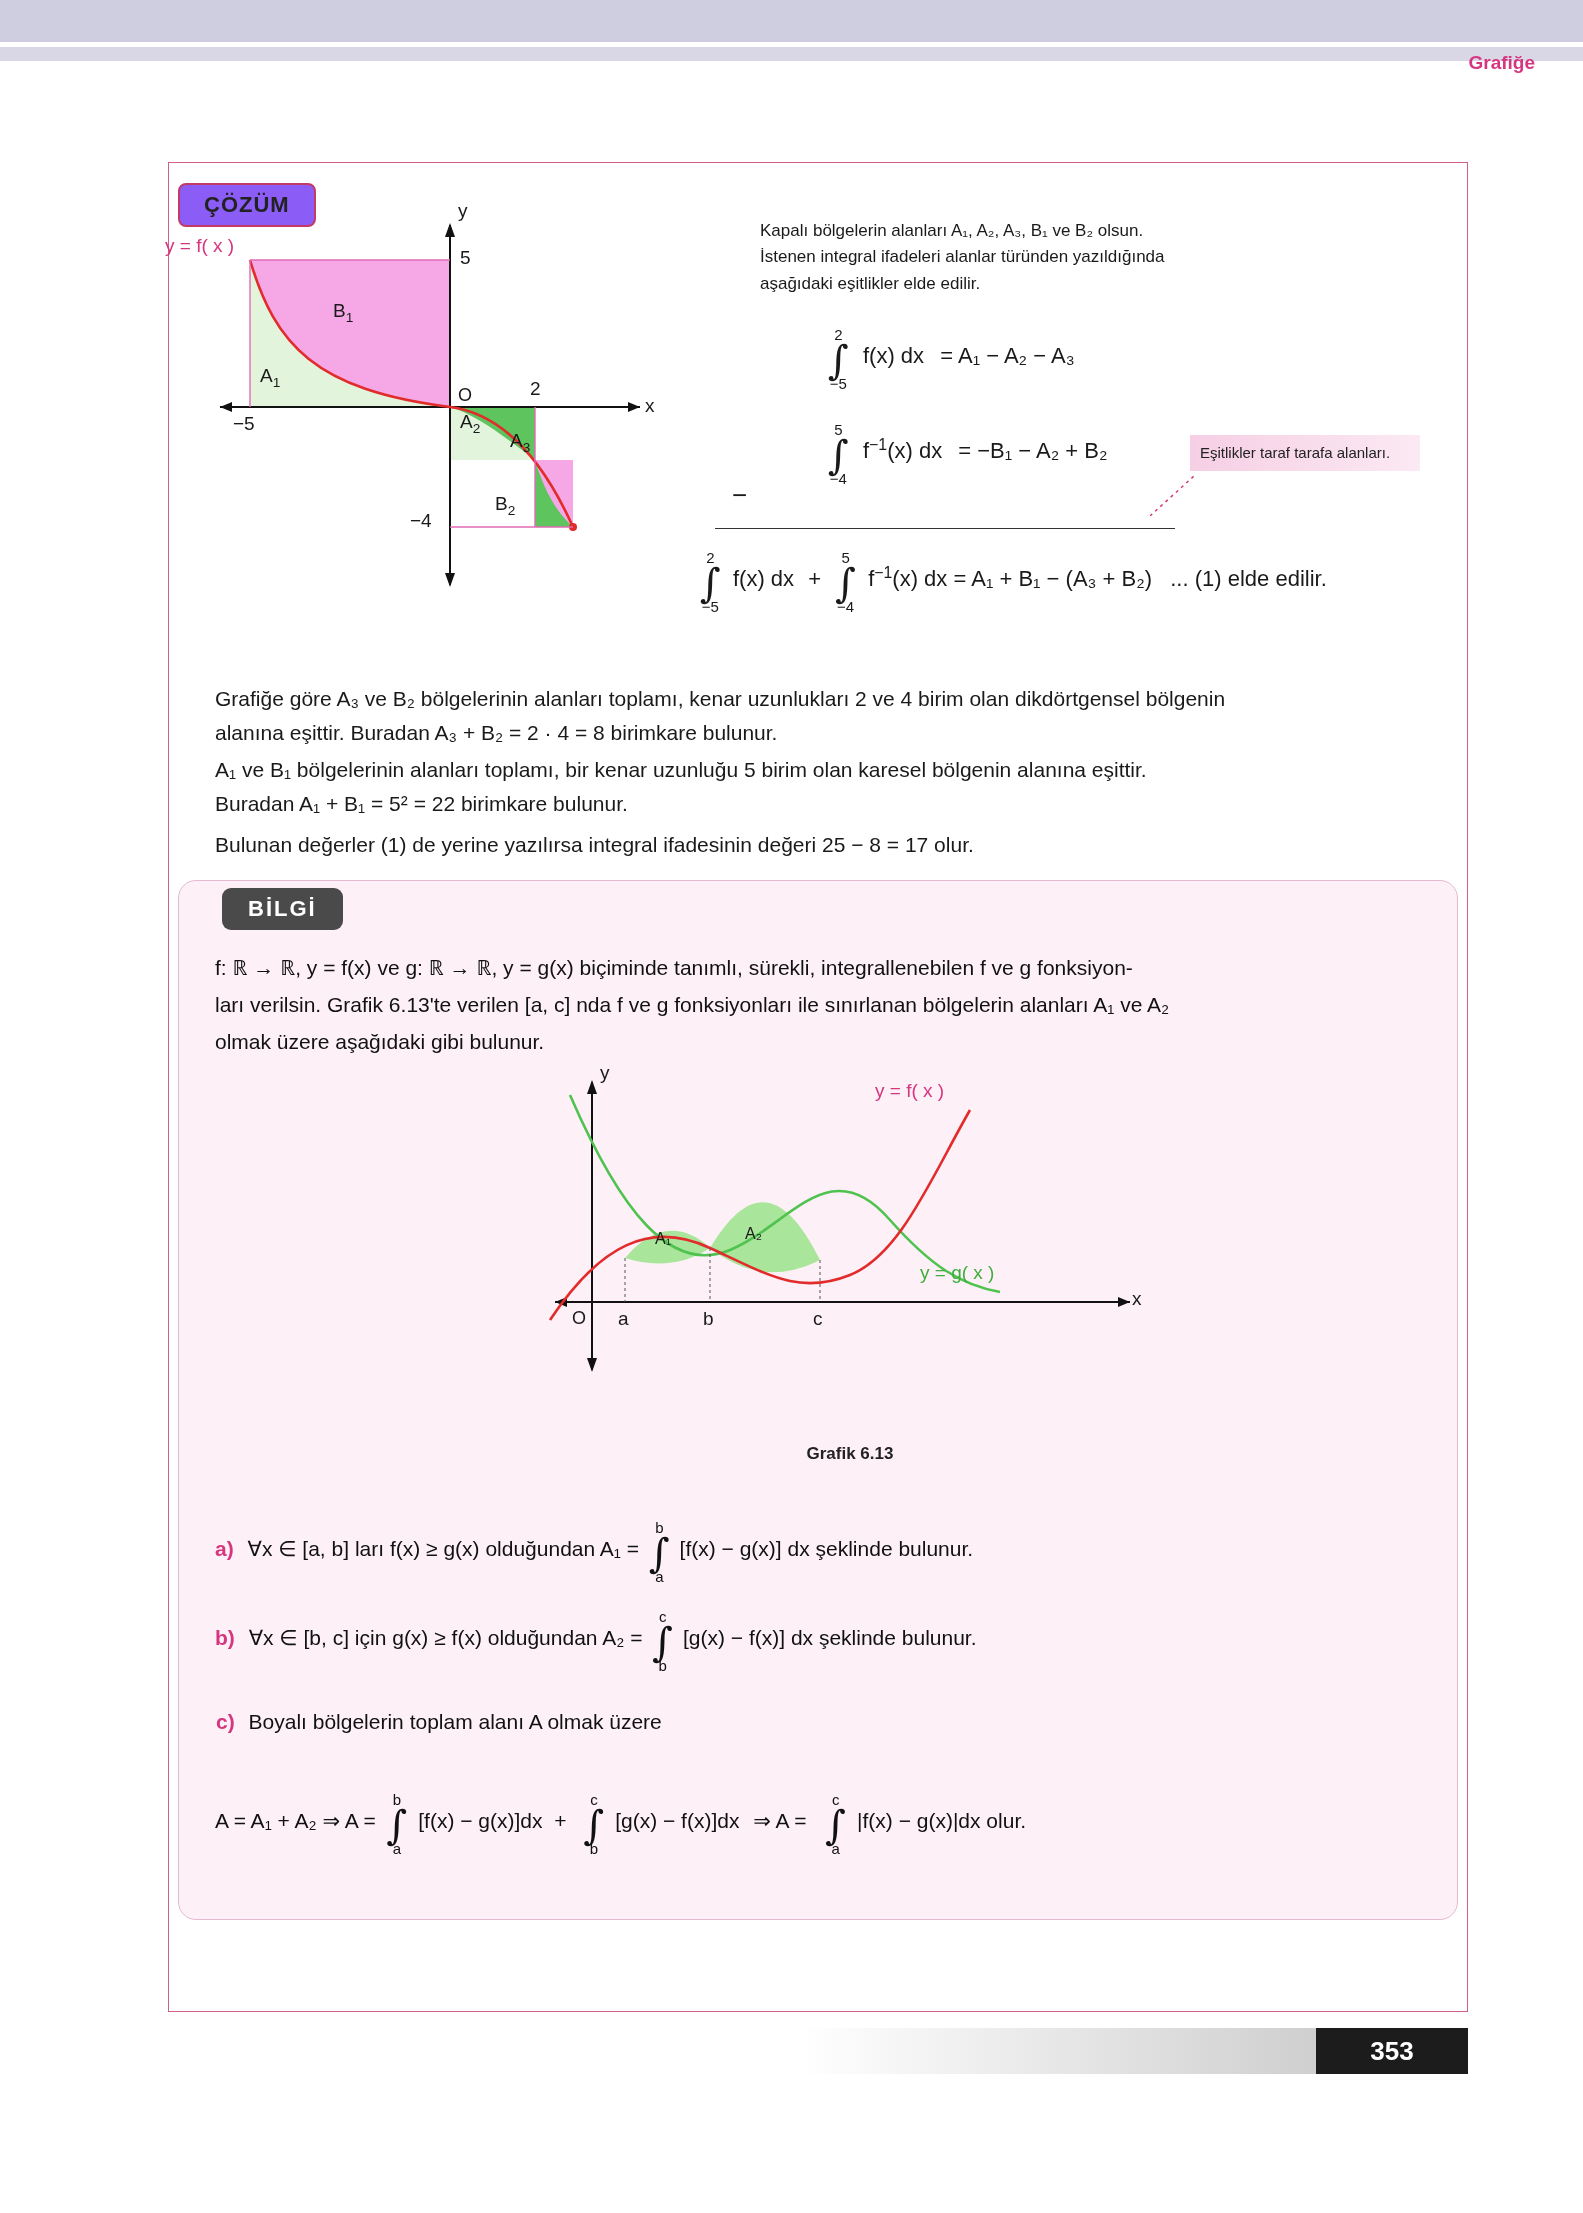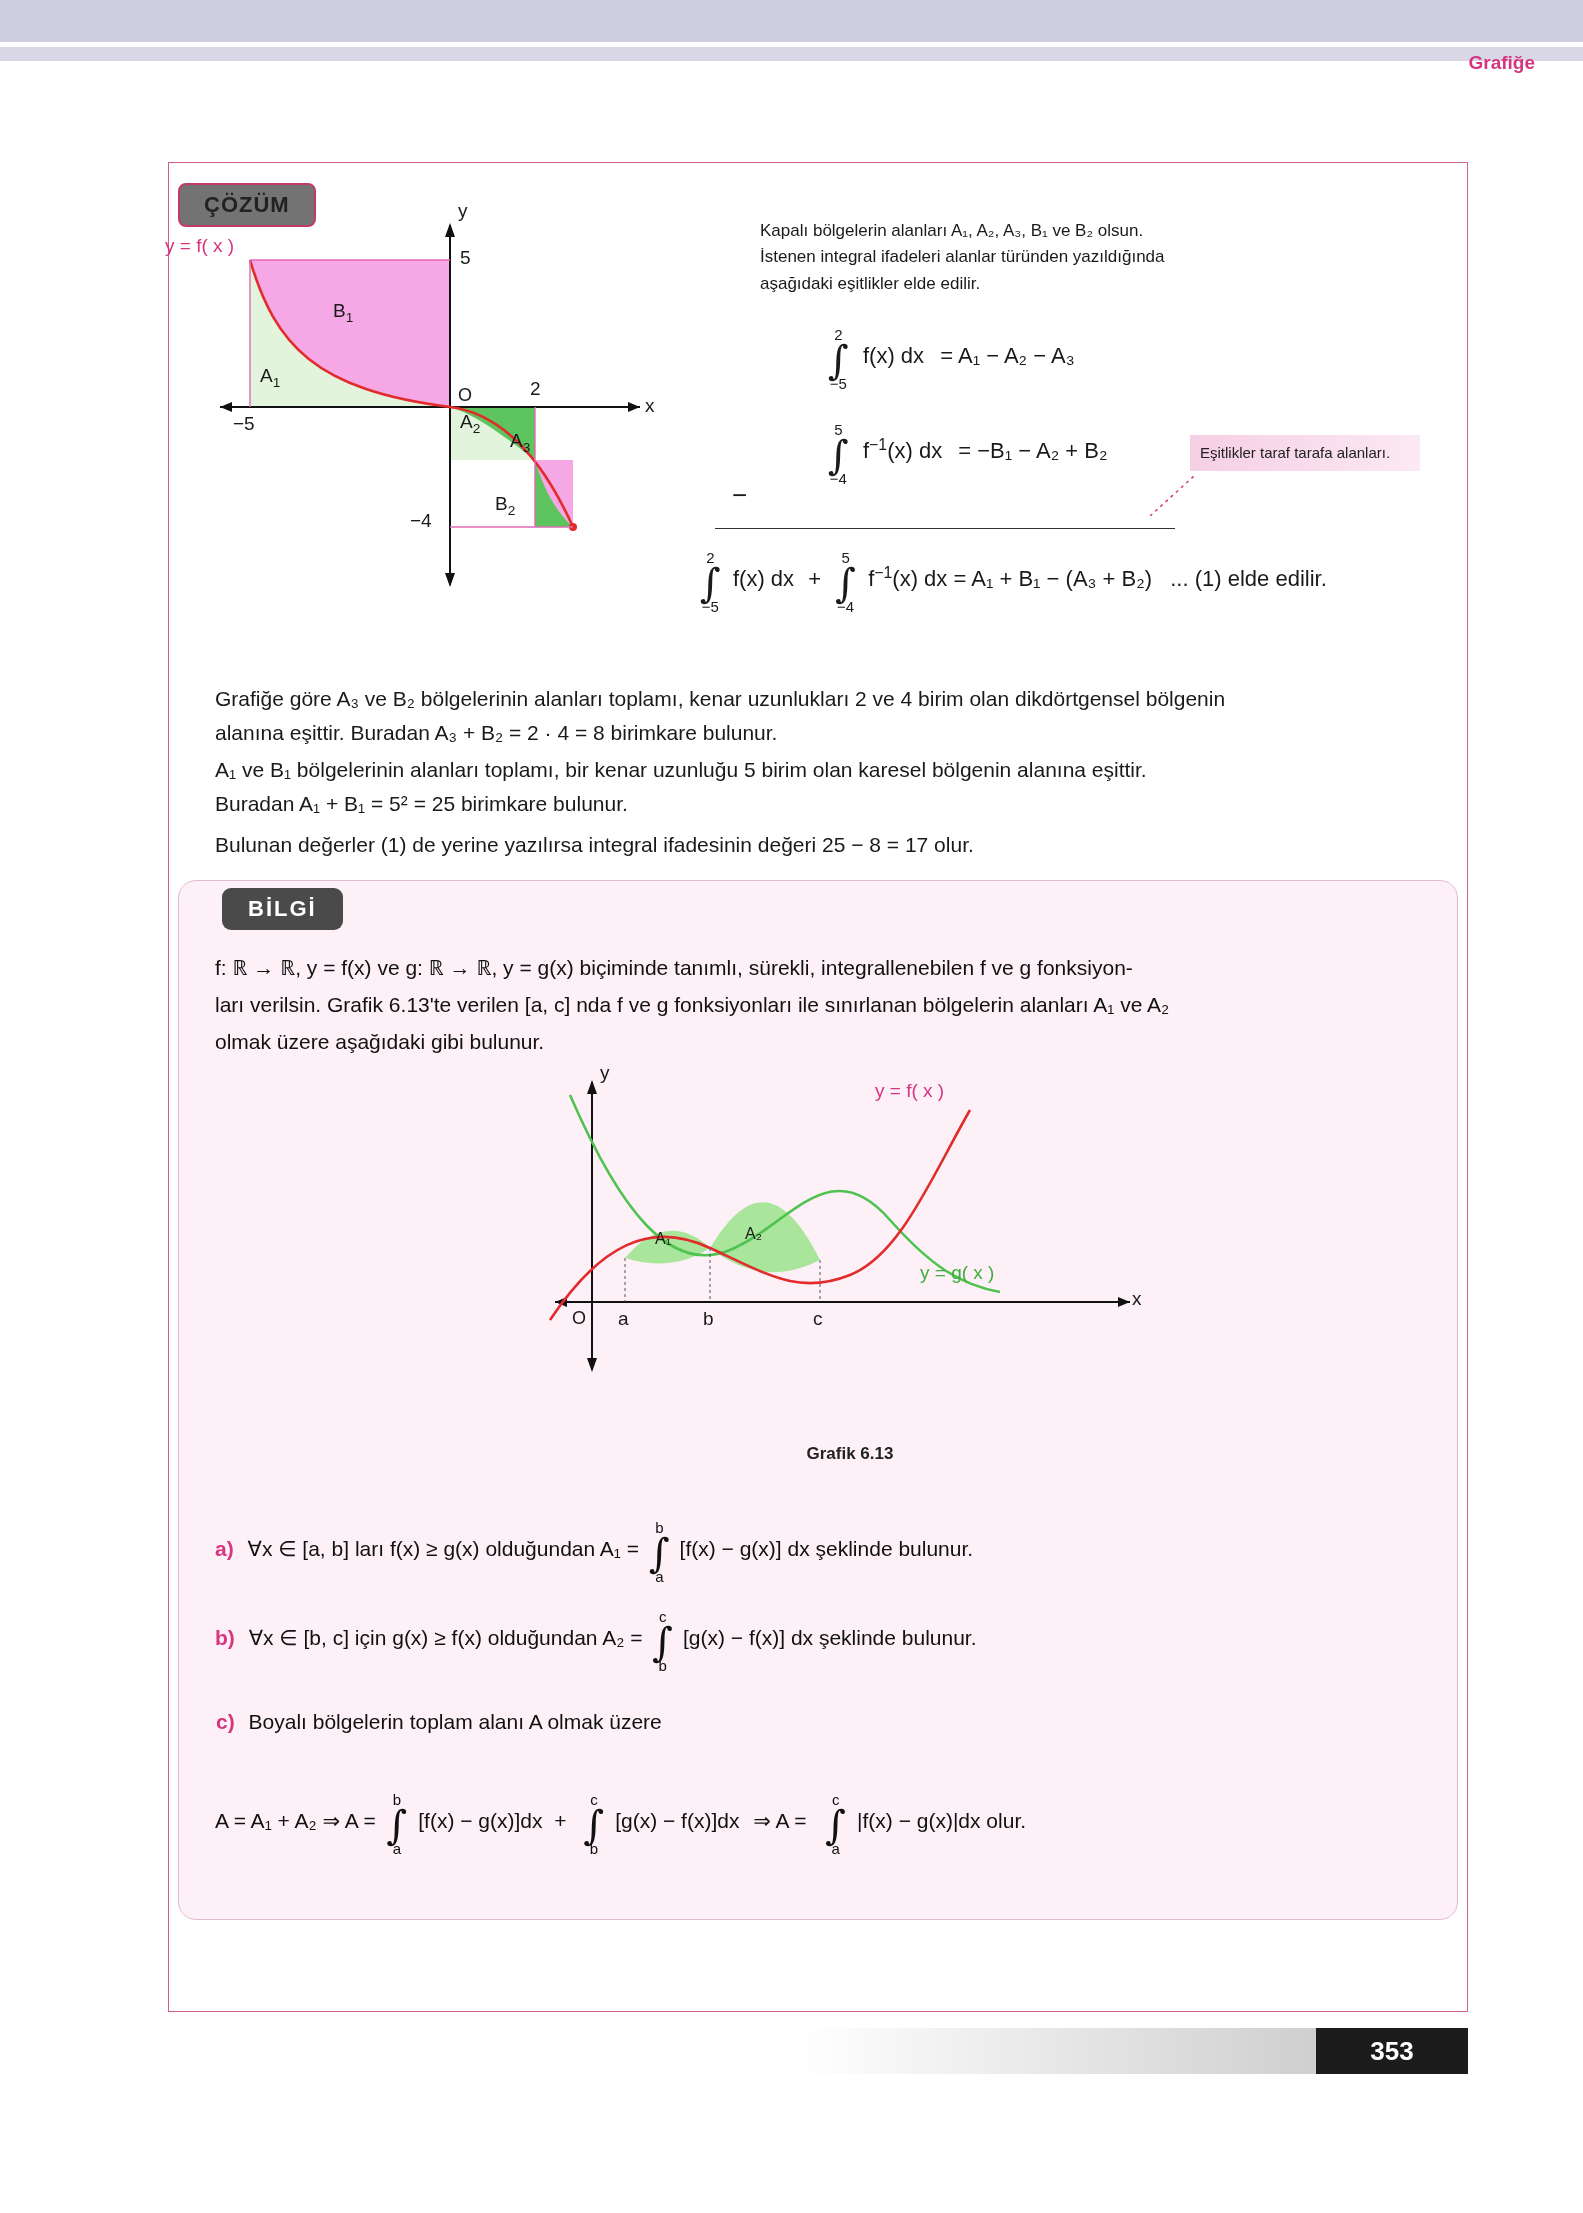--- a/index.html
+++ b/index.html
@@ -34,21 +34,21 @@
     position:absolute; left:168px; top:162px; width:1300px; height:1850px;
     border:1.5px solid #d06089;
     background:#ffffff;
     box-sizing:border-box;
   }
 
   
   .tag-cozum {
     position:absolute; left:178px; top:183px;
     border:2px solid #c23a6a; border-radius:8px;
-    background:#737373;
+    background:#8b5cf6;
     padding:7px 24px;
     font-weight:bold; font-size:22px; letter-spacing:1px; color:#222;
   }
   .tag-cozum-shadow {
     position:absolute; left:186px; top:191px;
     width:146px; height:42px; background:#777; border-radius:8px; z-index:-1;
   }
 
   
   .graph1 { position:absolute; left:205px; top:215px; width:470px; height:460px; }
@@ -281,21 +281,21 @@
   <span style="margin-left:0;">= A₁ + B₁ − (A₃ + B₂)</span>
   <span style="margin-left:12px;">... (1)  elde edilir.</span>
 </div>
 
 <div class="para" style="top:682px;">
   <div>Grafiğe göre A₃ ve B₂ bölgelerinin alanları toplamı, kenar uzunlukları 2 ve 4 birim olan dikdörtgensel bölgenin</div>
   <div>alanına eşittir. Buradan A₃ + B₂ = 2 · 4 = 8 birimkare bulunur.</div>
 </div>
 <div class="para" style="top:753px;">
   <div>A₁ ve B₁  bölgelerinin alanları toplamı, bir kenar uzunluğu 5 birim olan karesel bölgenin alanına eşittir.</div>
-  <div>Buradan A₁ + B₁ = 5² = 25 birimkare bulunur.</div>
+  <div>Buradan A₁ + B₁ = 5² = 22 birimkare bulunur.</div>
 </div>
 <div class="para" style="top:828px;">Bulunan değerler (1) de yerine yazılırsa integral ifadesinin değeri 25 − 8 = 17  olur.</div>
 
 <div class="bilgi-panel"></div>
 <div class="tag-bilgi">BİLGİ</div>
 
 <div class="bilgi-text">
   <div>f: ℝ → ℝ,  y = f(x)  ve  g: ℝ → ℝ,  y = g(x) biçiminde tanımlı, sürekli, integrallenebilen f ve g fonksiyon-</div>
   <div>ları verilsin. Grafik 6.13'te verilen [a,  c] nda f ve g fonksiyonları ile sınırlanan bölgelerin alanları A₁ ve A₂</div>
   <div>olmak üzere aşağıdaki gibi bulunur.</div>

